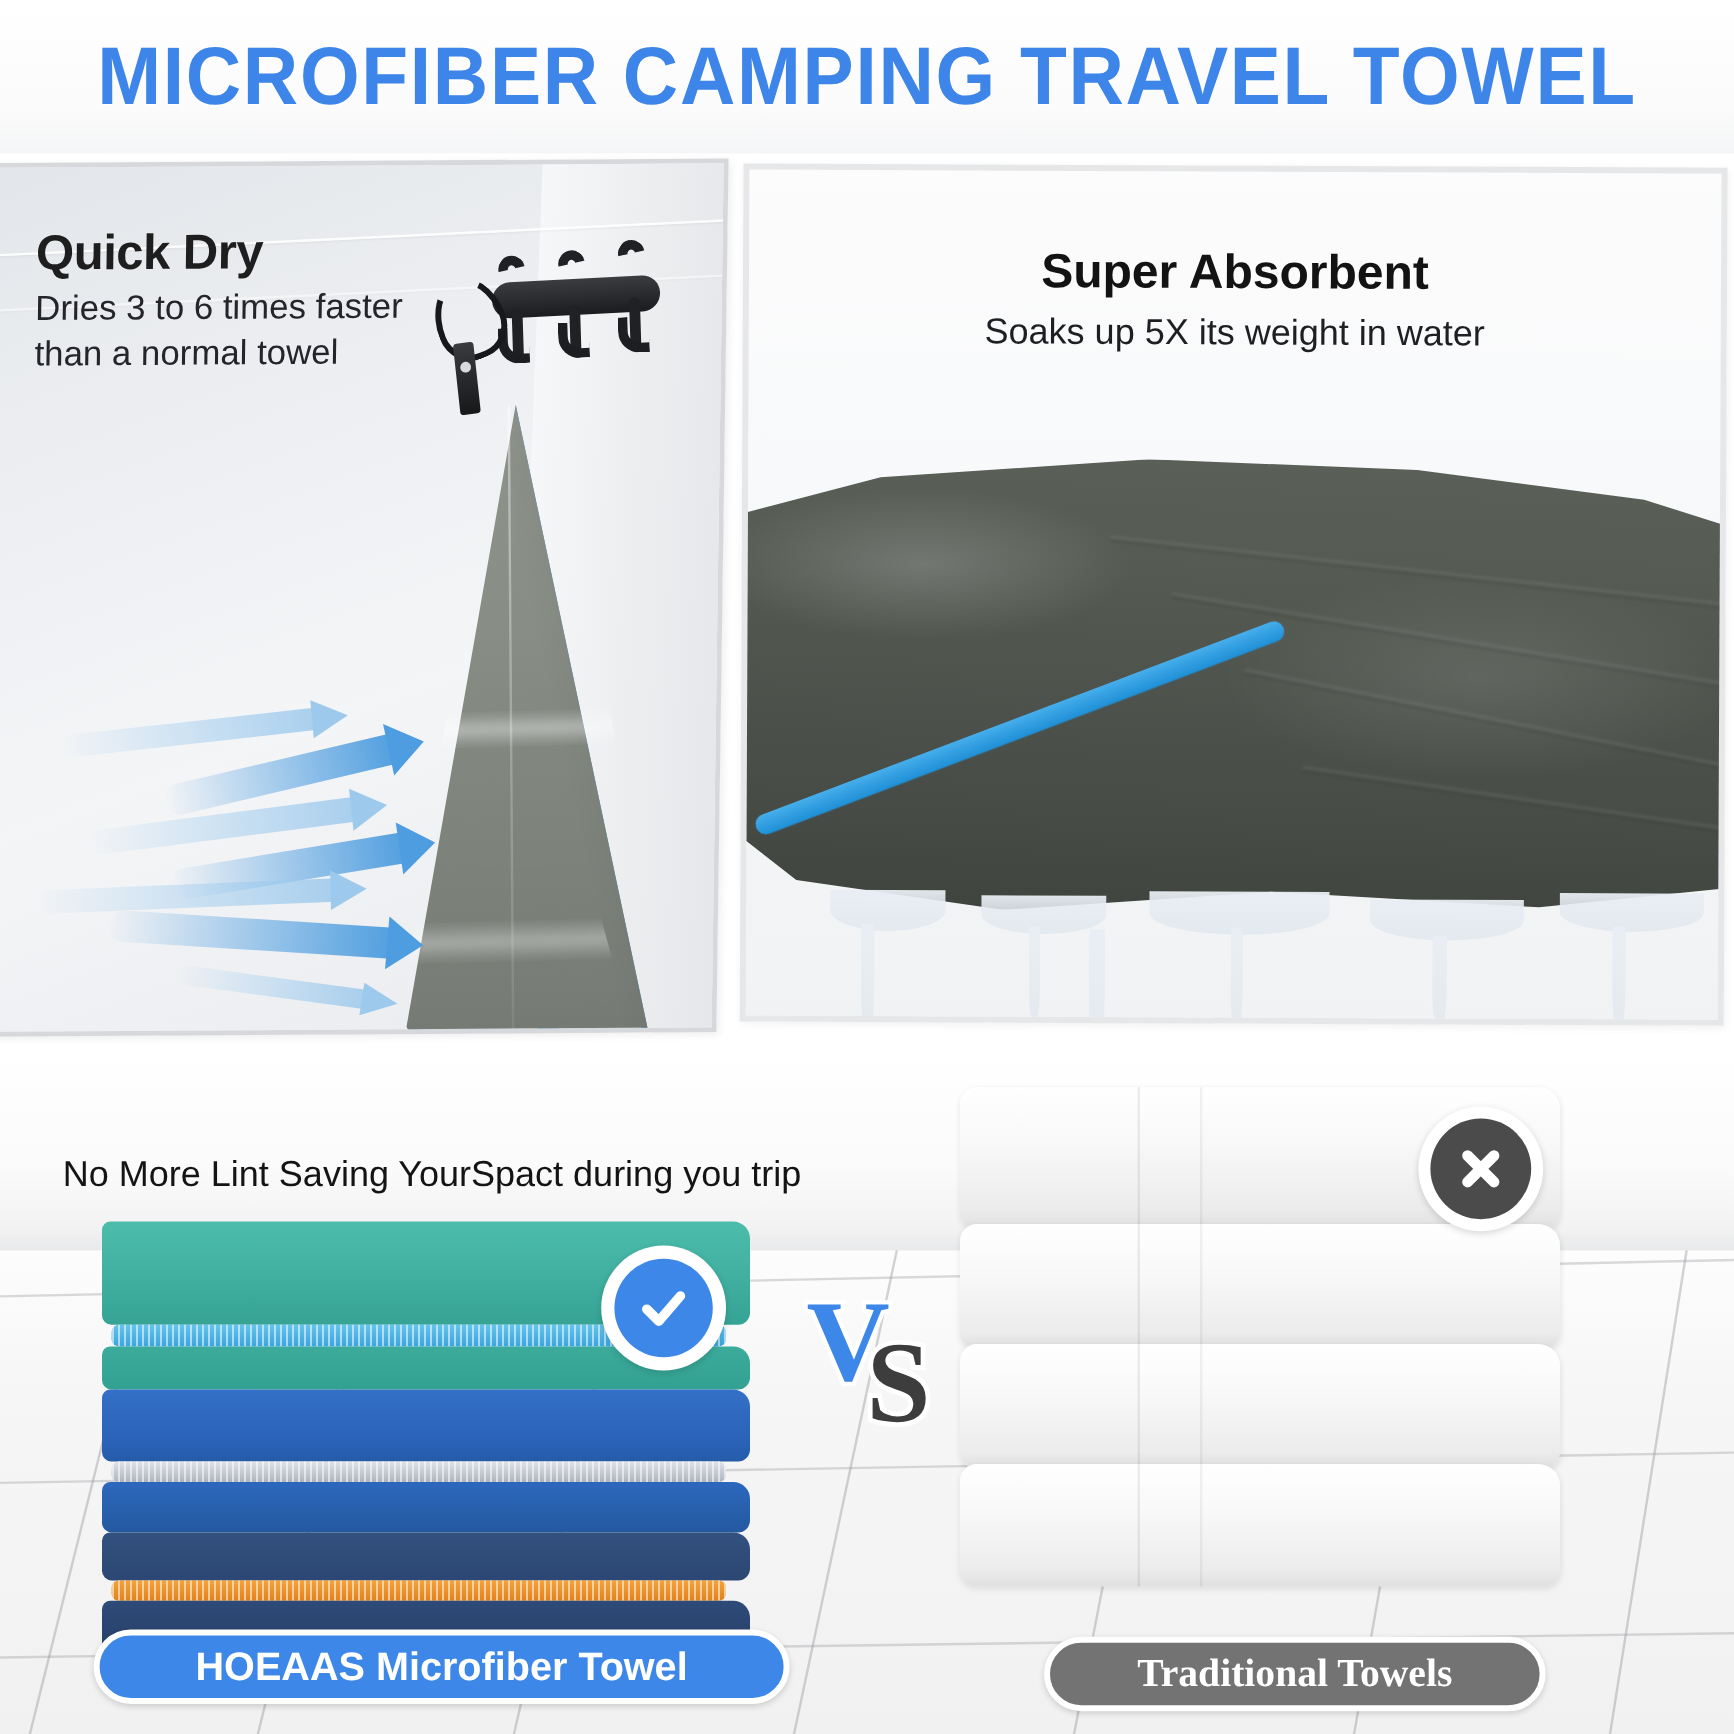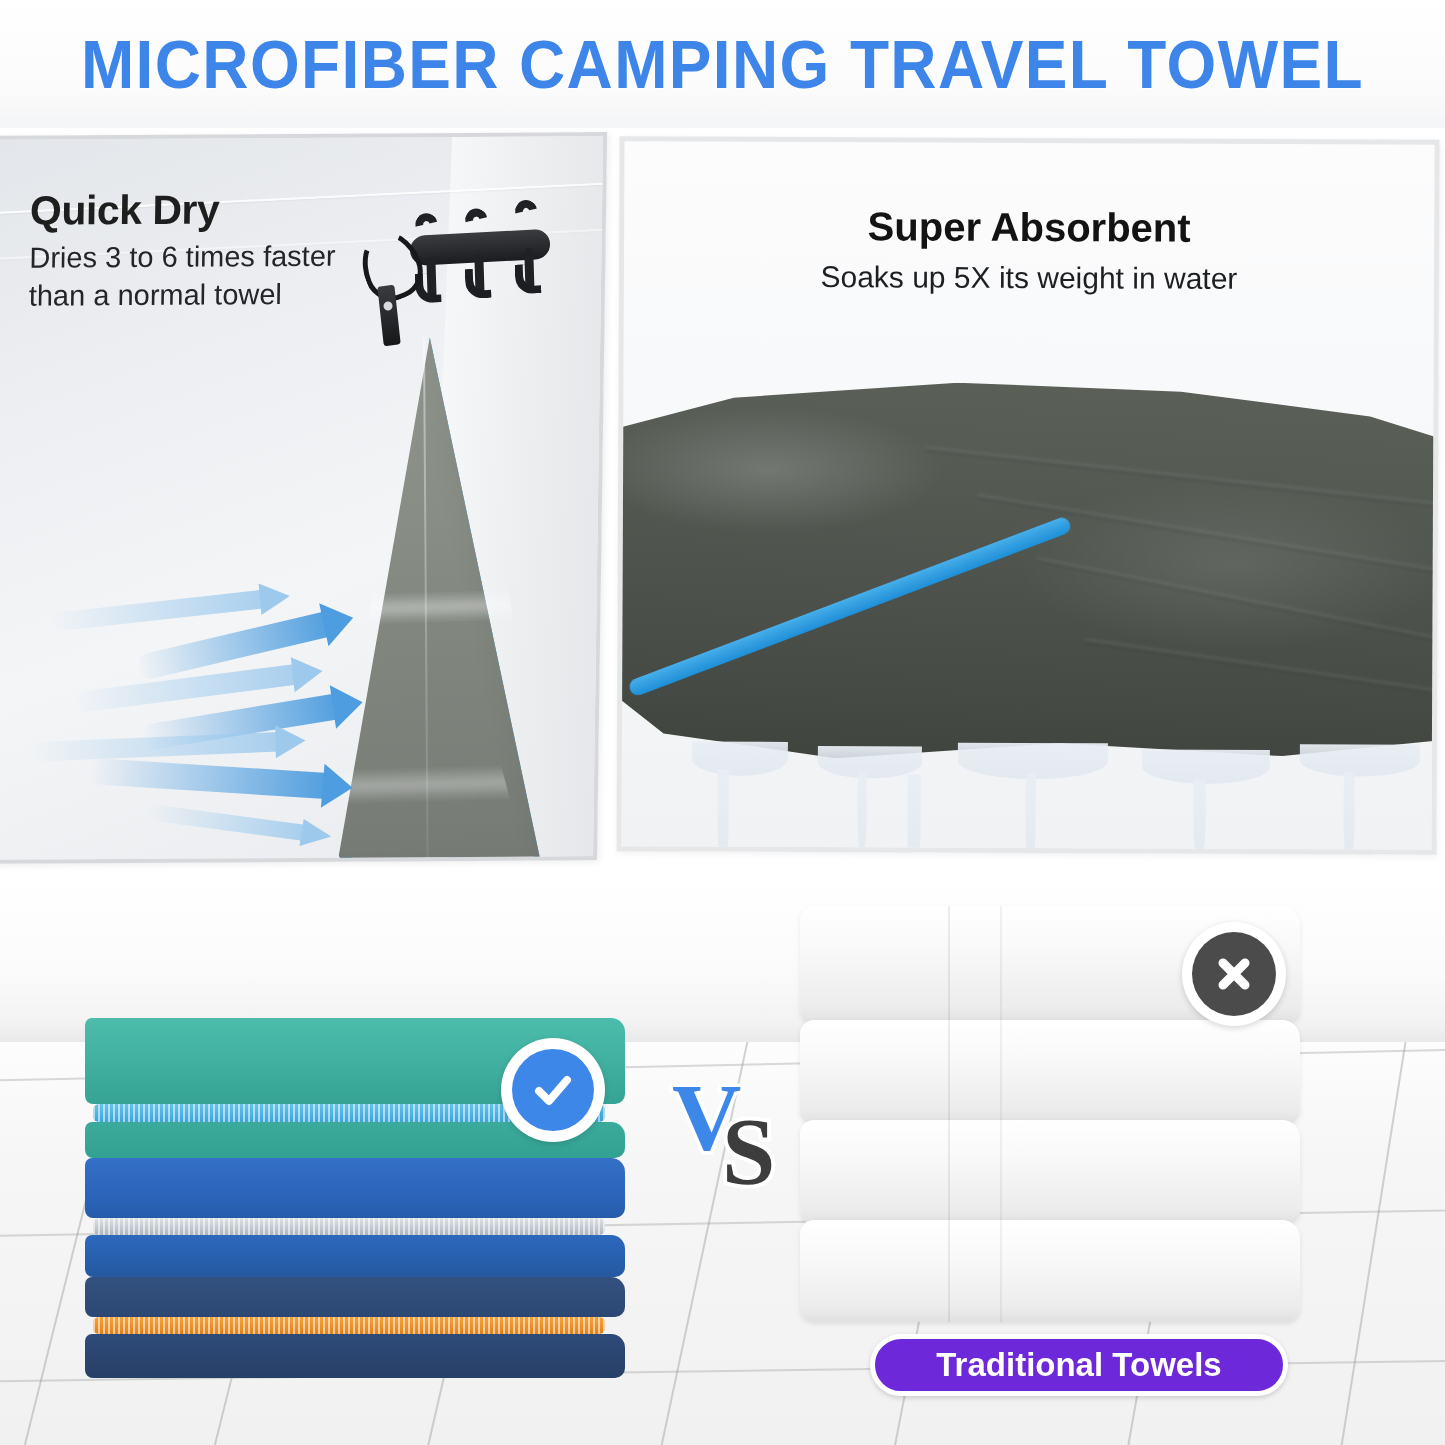--- a/index.html
+++ b/index.html
@@ -274,21 +274,21 @@
 
   
   .pill{
     position:absolute; height:62px; border-radius:31px;
     display:flex; align-items:center; justify-content:center;
     color:#ffffff; font-size:33px; font-weight:bold;
     border:5px solid #ffffff; box-shadow:0 2px 5px rgba(0,0,0,.16);
     white-space:nowrap;
   }
   #pill-micro{ left:78px; top:486px; width:580px; background:#3d87e8; }
-  #pill-trad{ left:870px; top:462px; width:418px; background:#6d28d9; }
+  #pill-trad{ left:870px; top:492px; width:418px; background:#737373;font-family:Liberation Serif, serif; }
 </style>
 </head>
 <body>
 
 <div id="header">
   <div id="header-title">MICROFIBER CAMPING TRAVEL TOWEL</div>
 </div>
 
 <div id="top-row">
 
@@ -372,20 +372,21 @@
     <div class="plank" style="left:70px;   transform:rotate(14deg);"></div>
     <div class="plank" style="left:260px;  transform:rotate(14deg);"></div>
     <div class="plank" style="left:470px;  transform:rotate(13deg);"></div>
     <div class="plank" style="left:700px;  transform:rotate(12deg);"></div>
     <div class="plank" style="left:930px;  transform:rotate(11deg);"></div>
     <div class="plank" style="left:1160px; transform:rotate(10deg);"></div>
     <div class="plank" style="left:1370px; transform:rotate(9deg);"></div>
   </div>
   <div id="baseboard"></div>
 
+  <div id="lw-sub">No More Lint Saving YourSpact during you trip</div>
 
   <div id="stack-micro">
 
     <div class="fold" style="top:0px; height:86px; background:linear-gradient(180deg,#4cbcab 0%,#3fae9f 60%,#36a394 100%);"></div>
     <div class="trim" style="top:86px; height:18px; background:linear-gradient(180deg,#63c3ea,#3aa5dd);"></div>
     <div class="fold" style="top:104px; height:36px; background:linear-gradient(180deg,#3bab9c,#33a191);"></div>
 
     <div class="fold" style="top:140px; height:60px; background:linear-gradient(180deg,#3470c7 0%,#2a63b8 70%,#255ba9 100%);"></div>
     <div class="trim" style="top:200px; height:17px; background:linear-gradient(180deg,#dfe3e8,#aeb5bd);"></div>
     <div class="fold" style="top:217px; height:42px; background:linear-gradient(180deg,#2c68bd,#24599f);"></div>
@@ -416,14 +417,15 @@
         </svg>
       </div>
     </div>
   </div>
 
   <div id="vs">
     <span id="vs-v">V</span>
     <span id="vs-s">S</span>
   </div>
 
+  <div class="pill" id="pill-micro">HOEAAS Microfiber Towel</div>
   <div class="pill" id="pill-trad">Traditional Towels</div>
 </div>
 
 </body></html>

